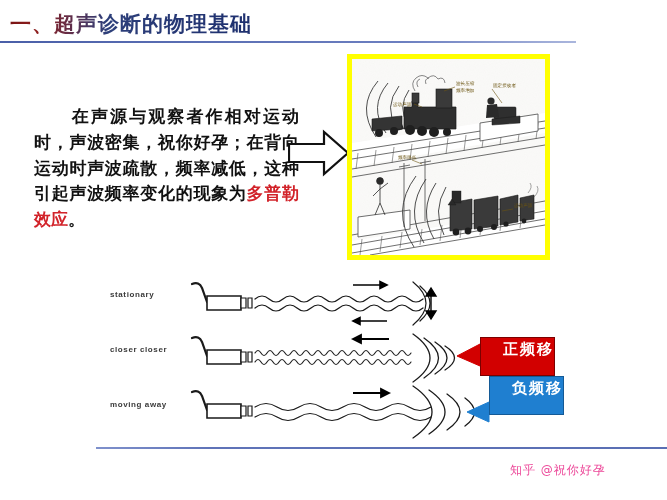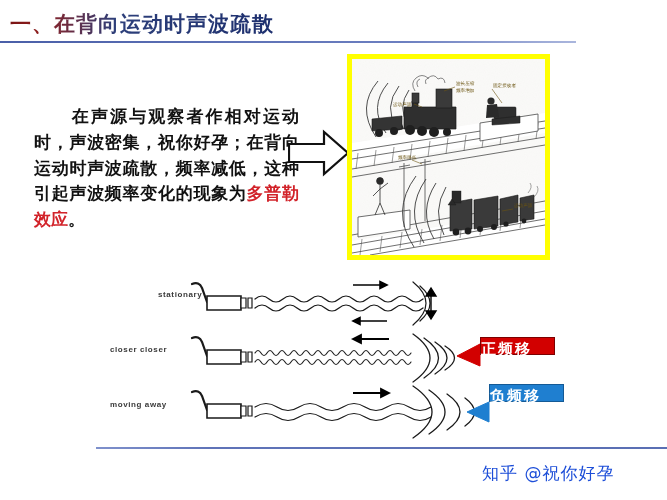--- a/index.html
+++ b/index.html
@@ -93,72 +93,72 @@
 
   .row-label {
     position: absolute;
     font-size: 8px;
     font-weight: bold;
     letter-spacing: 0.6px;
     color: #3a3a3a;
     font-family: "Liberation Sans", sans-serif;
     white-space: nowrap;
   }
-  #label-stationary { left: 110px; top: 290px; margin-left: 48px; }
+  #label-stationary { left: 110px; top: 290px; }
   #label-closer     { left: 110px; top: 345px; }
   #label-away       { left: 110px; top: 400px; }
 
   
   .callout {
     position: absolute;
     font-size: 15px;
     font-weight: bold;
     color: #ffffff;
-    text-align: left;
+    text-align: right;
     letter-spacing: 2px;
     font-family: "DejaVu Sans", sans-serif;
     line-height: 22px;
-    height: 18px;
+    height: 39px;
     box-sizing: border-box;
   }
   #callout-positive {
     left: 480px; top: 337px; width: 75px;
     background: #d20000;
     border: 1px solid #7c0000;
   }
   #callout-negative {
-    left: 489px; top: 384px; width: 75px;
+    left: 489px; top: 376px; width: 75px;
     background: #1f7fd0;
     border: 1px solid #145a96;
   }
 
   
   #footer-divider {
     position: absolute;
     left: 96px;
     top: 447px;
     width: 571px;
     height: 2px;
     background: linear-gradient(90deg, #7f91cc 0%, #5f73b8 20%, #5a6fb4 100%);
   }
   #watermark {
     position: absolute;
-    left: 482px;
+    left: 510px;
     top: 462px;
-    font-size: 17px;
-    color: #1d4ed8;
+    font-size: 12px;
+    color: #ec4899;
     letter-spacing: 1px;
     font-family: "DejaVu Sans", sans-serif;
     white-space: nowrap;
   }
 </style>
 </head>
 <body>
 
-<div id="slide-title">一、在背向运动时声波疏散</div>
+<div id="slide-title">一、超声诊断的物理基础</div>
 
 <div id="title-divider"></div>
 
 <div id="body-text">
   <span class="indent"></span><span>在声源与观察者作相对运动时，声波密集，祝你好孕；在背向运动时声波疏散，频率减低，这种引起声波频率变化的现象为</span><span class="hl">多普勒效应</span><span>。</span>
 </div>
 
 <div id="flow-arrow">
   <svg viewBox="0 0 62 50" xmlns="http://www.w3.org/2000/svg">
     <path d="M1,16 L36,16 L36,4 L60,25 L36,46 L36,34 L1,34 Z" fill="#ffffff" stroke="#111111" stroke-width="2.2" stroke-linejoin="miter"></path>

